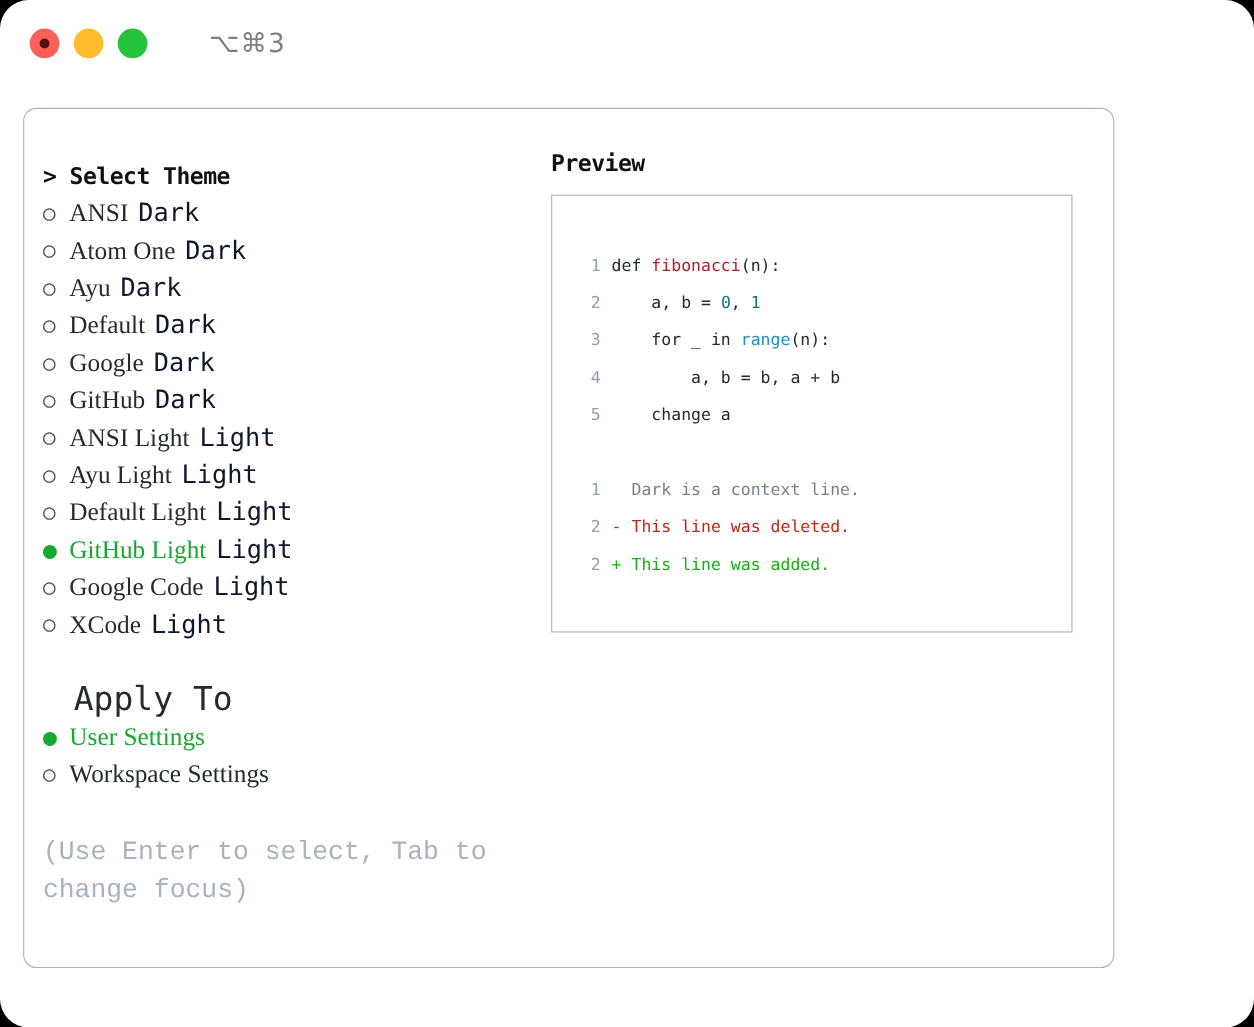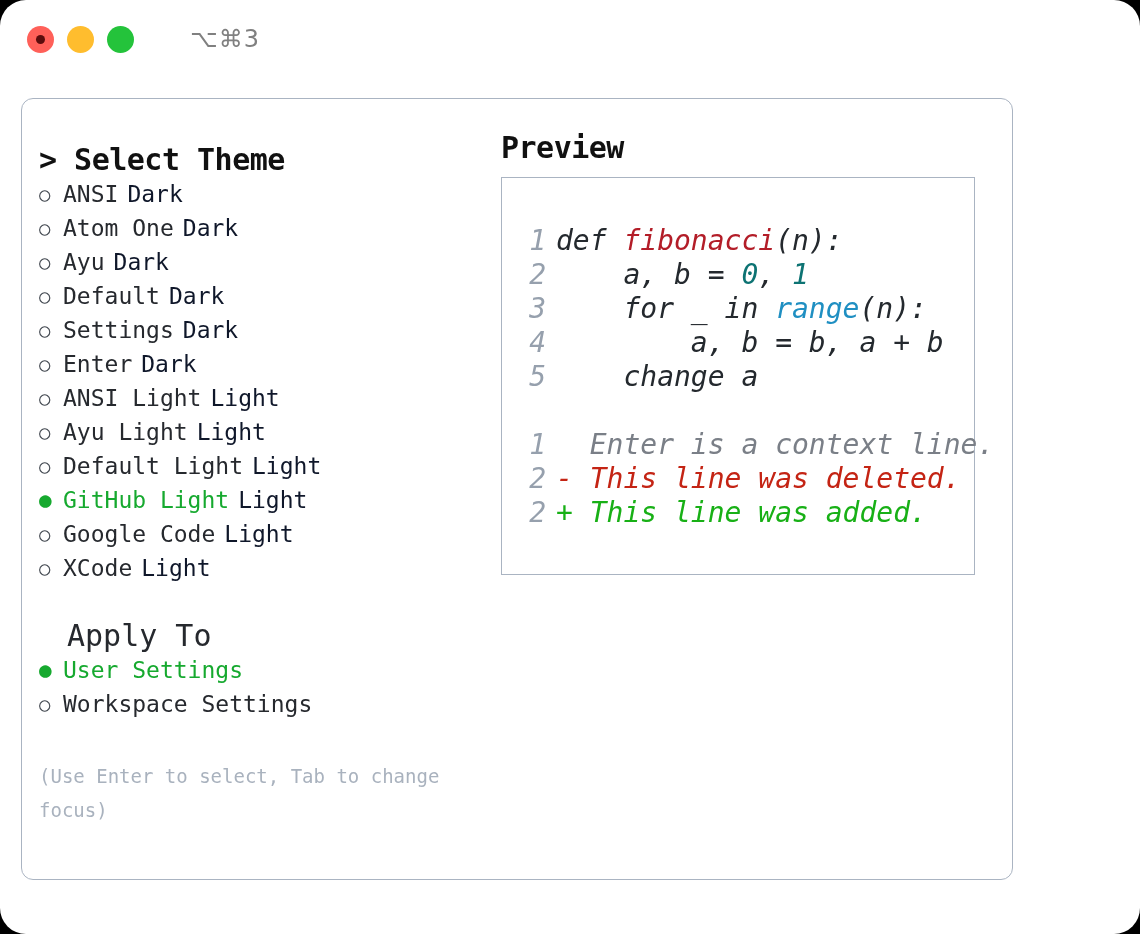--- a/index.html
+++ b/index.html
@@ -88,21 +88,21 @@
   }
 
   
   .left-col {
     position: absolute;
     left: 17px;
     top: 44px;
     width: 445px;
   }
   .col-head {
-    font-size: 30px;
+    font-size: 21px;
     font-weight: bold;
     color: #111111;
     letter-spacing: -0.5px;
     white-space: pre;
     height: 34px;
     line-height: 34px;
   }
   .theme-list { margin-top: 0; }
 
   .opt-row {
@@ -115,44 +115,45 @@
   }
   .bullet {
     display: inline-block;
     width: 24px;
     flex: 0 0 24px;
     color: #444a52;
     font-size: 19px;
     line-height: 34px;
   }
   .bullet.on { color: #16a92f; font-size: 21px; }
-  .opt-label { color: #26292e; }
+  .opt-label { color: #26292e; font-family: Liberation Serif, serif; }
   .opt-row.selected .opt-label { color: #16a92f; }
   .opt-tag {
     color: #0f172a;
     margin-left: 9px;
   }
 
   .section-gap { height: 34px; }
   .apply-head {
     height: 34px;
     line-height: 34px;
     font-size: 30px;
     color: #26292e;
     padding-left: 28px;
     white-space: pre;
   }
 
   .hint {
     margin-top: 38px;
-    font-size: 19px;
+    font-size: 24px;
     color: #a9b2be;
     line-height: 34px;
     width: 410px;
     white-space: pre-wrap;
+    font-family: Liberation Mono, monospace;
   }
 
   
   .right-col {
     position: absolute;
     left: 479px;
     top: 32px;
     width: 485px;
   }
   .preview-box {
@@ -160,23 +161,22 @@
     width: 474px;
     height: 398px;
     border: 1.6px solid #aab4c2;
     box-sizing: border-box;
     background: #ffffff;
     padding: 46px 0 0 18px;
   }
   .code-line {
     height: 34px;
     line-height: 34px;
-    font-size: 28px;
-    white-space: pre;
-    font-style: italic;
+    font-size: 15px;
+    white-space: pre;
   }
   .gutter {
     display: inline-block;
     width: 26px;
     text-align: right;
     color: #96a0ad;
     margin-right: 10px;
   }
   .tok-plain { color: #24292e; }
   .tok-func  { color: #b31d28; }
@@ -204,22 +204,22 @@
   <div class="panel">
     <div class="columns">
 
       <div class="left-col">
         <div class="col-head">&gt; Select Theme</div>
         <div class="theme-list" id="theme-list">
             <div class="opt-row"><span class="bullet">○</span><span class="opt-label">ANSI</span><span class="opt-tag">Dark</span></div>
             <div class="opt-row"><span class="bullet">○</span><span class="opt-label">Atom One</span><span class="opt-tag">Dark</span></div>
             <div class="opt-row"><span class="bullet">○</span><span class="opt-label">Ayu</span><span class="opt-tag">Dark</span></div>
             <div class="opt-row"><span class="bullet">○</span><span class="opt-label">Default</span><span class="opt-tag">Dark</span></div>
-            <div class="opt-row"><span class="bullet">○</span><span class="opt-label">Settings</span><span class="opt-tag">Dark</span></div>
-            <div class="opt-row"><span class="bullet">○</span><span class="opt-label">Enter</span><span class="opt-tag">Dark</span></div>
+            <div class="opt-row"><span class="bullet">○</span><span class="opt-label">Google</span><span class="opt-tag">Dark</span></div>
+            <div class="opt-row"><span class="bullet">○</span><span class="opt-label">GitHub</span><span class="opt-tag">Dark</span></div>
             <div class="opt-row"><span class="bullet">○</span><span class="opt-label">ANSI Light</span><span class="opt-tag">Light</span></div>
             <div class="opt-row"><span class="bullet">○</span><span class="opt-label">Ayu Light</span><span class="opt-tag">Light</span></div>
             <div class="opt-row"><span class="bullet">○</span><span class="opt-label">Default Light</span><span class="opt-tag">Light</span></div>
             <div class="opt-row selected"><span class="bullet on">●</span><span class="opt-label">GitHub Light</span><span class="opt-tag">Light</span></div>
             <div class="opt-row"><span class="bullet">○</span><span class="opt-label">Google Code</span><span class="opt-tag">Light</span></div>
             <div class="opt-row"><span class="bullet">○</span><span class="opt-label">XCode</span><span class="opt-tag">Light</span></div>
           </div>
 
         <div class="section-gap"></div>
         <div class="apply-head">Apply To</div>
@@ -236,21 +236,21 @@
         <div class="preview-box">
           <div id="code-block">
               <div class="code-line"><span class="gutter">1</span><span class="tok-plain">def </span><span class="tok-func">fibonacci</span><span class="tok-plain">(n):</span></div>
               <div class="code-line"><span class="gutter">2</span><span class="tok-plain">    a, b = </span><span class="tok-num">0</span><span class="tok-plain">, </span><span class="tok-num">1</span></div>
               <div class="code-line"><span class="gutter">3</span><span class="tok-plain">    for _ in </span><span class="tok-call">range</span><span class="tok-plain">(n):</span></div>
               <div class="code-line"><span class="gutter">4</span><span class="tok-plain">        a, b = b, a + b</span></div>
               <div class="code-line"><span class="gutter">5</span><span class="tok-plain">    change a</span></div>
             </div>
           <div class="blank-line"></div>
           <div id="diff-block">
-              <div class="code-line"><span class="gutter">1</span><span class="diff-ctx">  </span><span class="diff-ctx">Enter is a context line.</span></div>
+              <div class="code-line"><span class="gutter">1</span><span class="diff-ctx">  </span><span class="diff-ctx">Dark is a context line.</span></div>
               <div class="code-line"><span class="gutter">2</span><span class="diff-del">- </span><span class="diff-del">This line was deleted.</span></div>
               <div class="code-line"><span class="gutter">2</span><span class="diff-add">+ </span><span class="diff-add">This line was added.</span></div>
             </div>
         </div>
       </div>
 
     </div>
   </div>
 </div>
 

